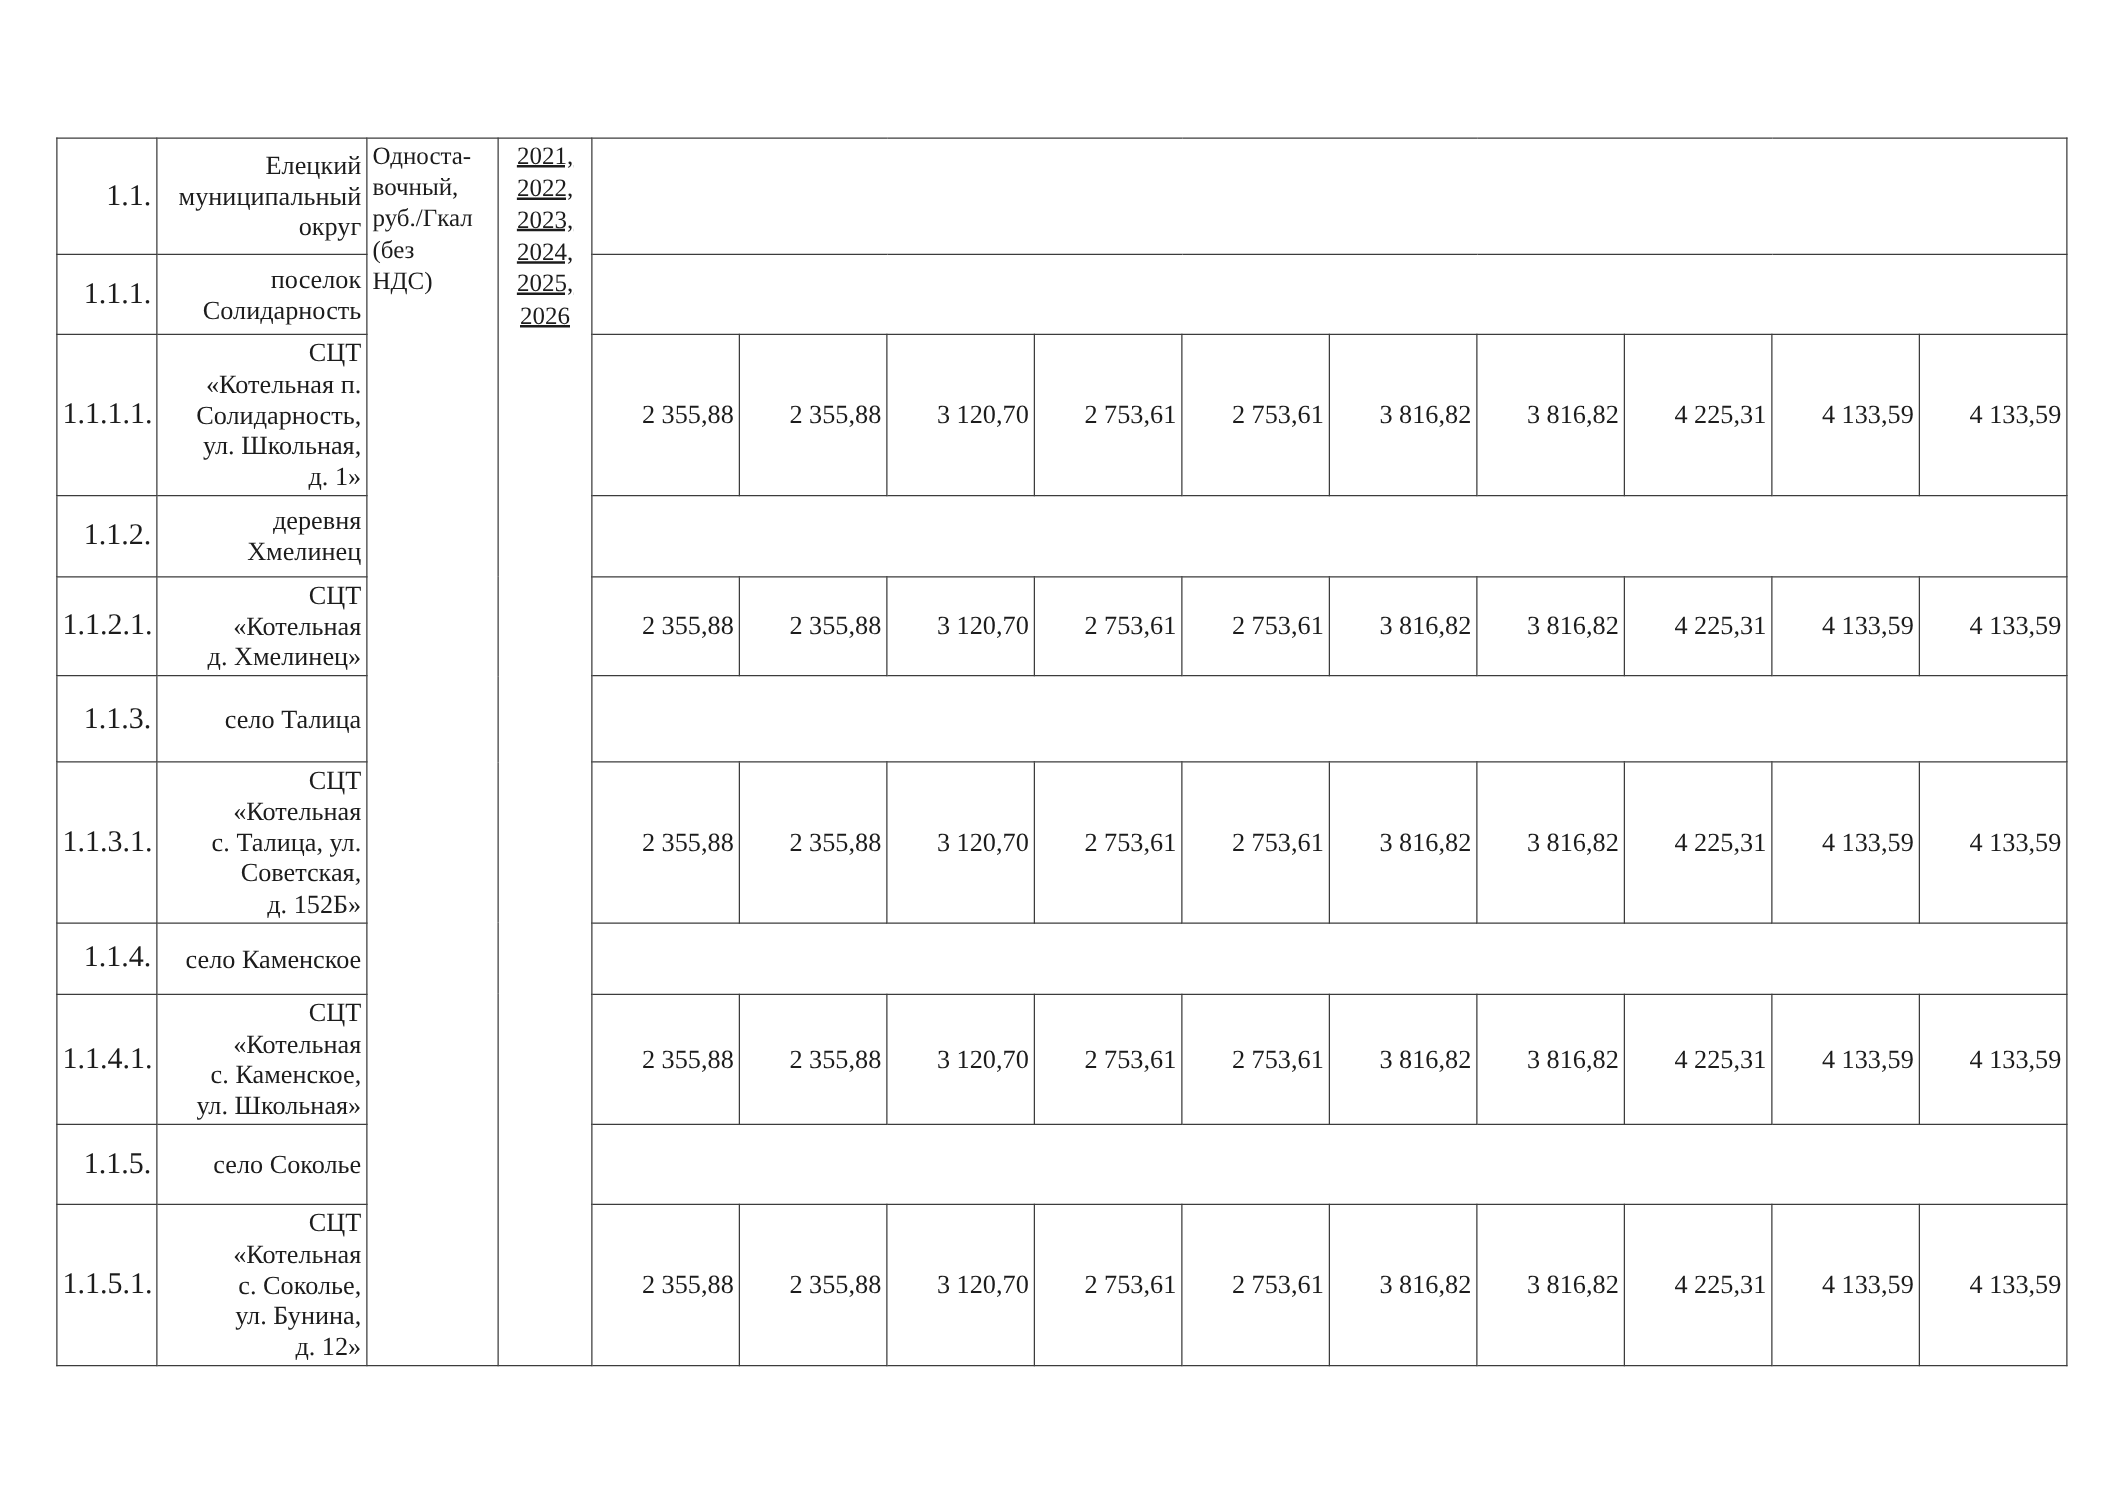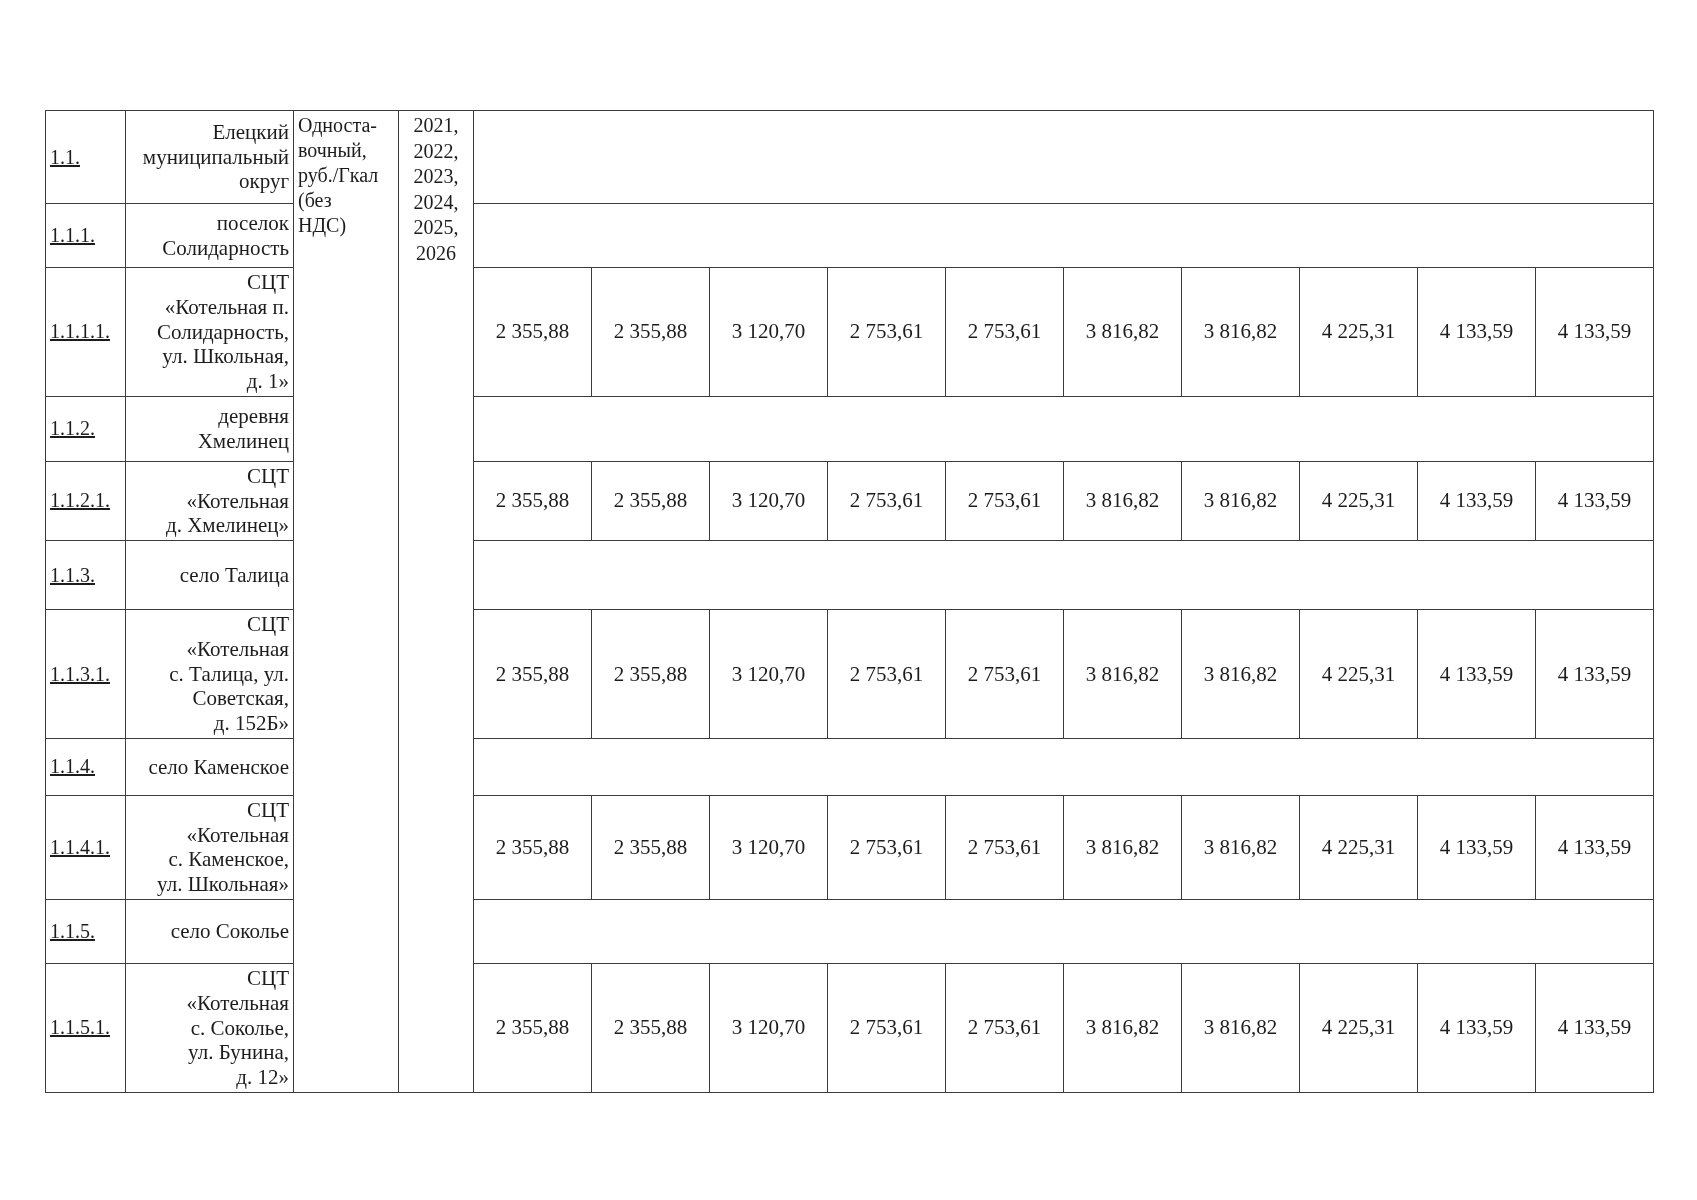--- a/index.html
+++ b/index.html
@@ -21,24 +21,23 @@
     table-layout: fixed;
     background: #ffffff;
   }
   table.tariff td {
     border: 1.5px solid #3c3c3c;
     padding: 2px 4px;
     white-space: pre-line;
     overflow: hidden;
   }
   td.num {
-    text-align: left;
+    text-align: right;
     vertical-align: middle;
-    font-size: 20px;
-    text-decoration: underline;
+    font-size: 24px;
   }
   td.name {
     text-align: right;
     vertical-align: middle;
     padding-left: 9px;
     font-size: 21px;
     line-height: 1.18;
   }
   td.ttype {
     text-align: left;
@@ -46,23 +45,24 @@
     font-size: 20px;
     line-height: 1.25;
     padding-top: 6px;
   }
   td.years {
     text-align: center;
     vertical-align: top;
     font-size: 20px;
     line-height: 1.28;
     padding-top: 6px;
+    text-decoration: underline;
   }
   td.val {
-    text-align: center;
+    text-align: right;
     vertical-align: middle;
     font-size: 21px;
   }
   td.blank { background: #ffffff; }
 </style>
 </head>
 <body>
 
 <div class="page">
   <table class="tariff">

